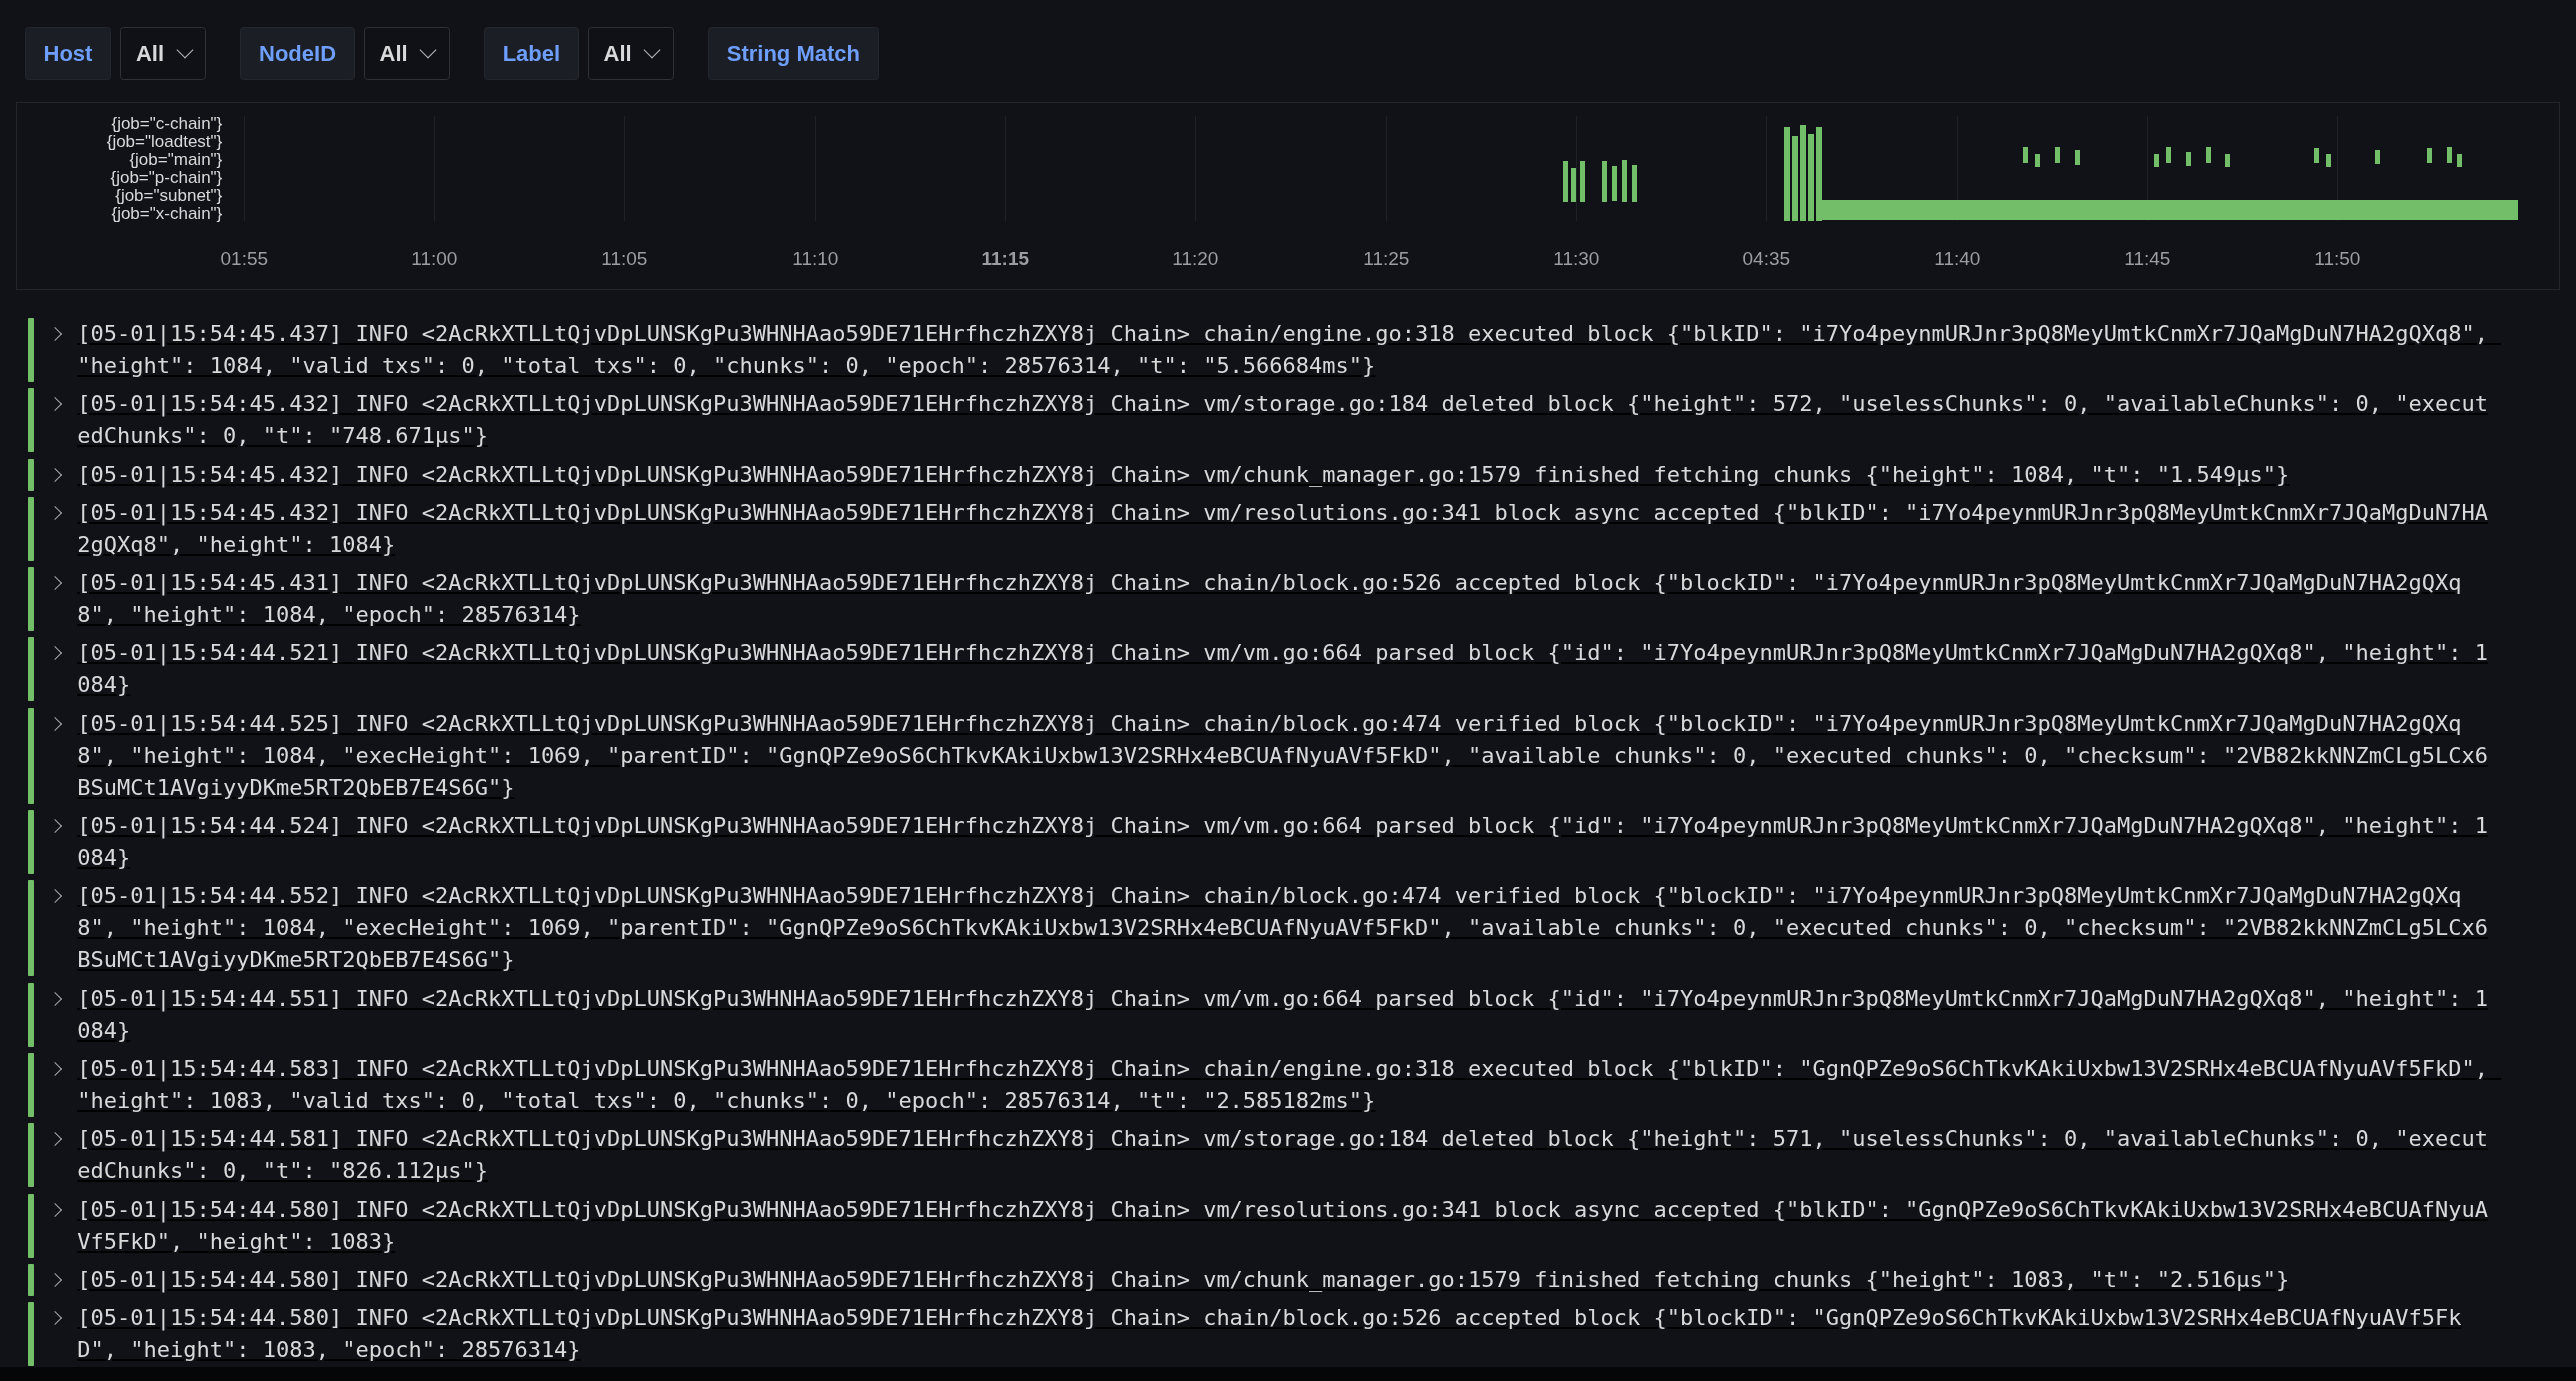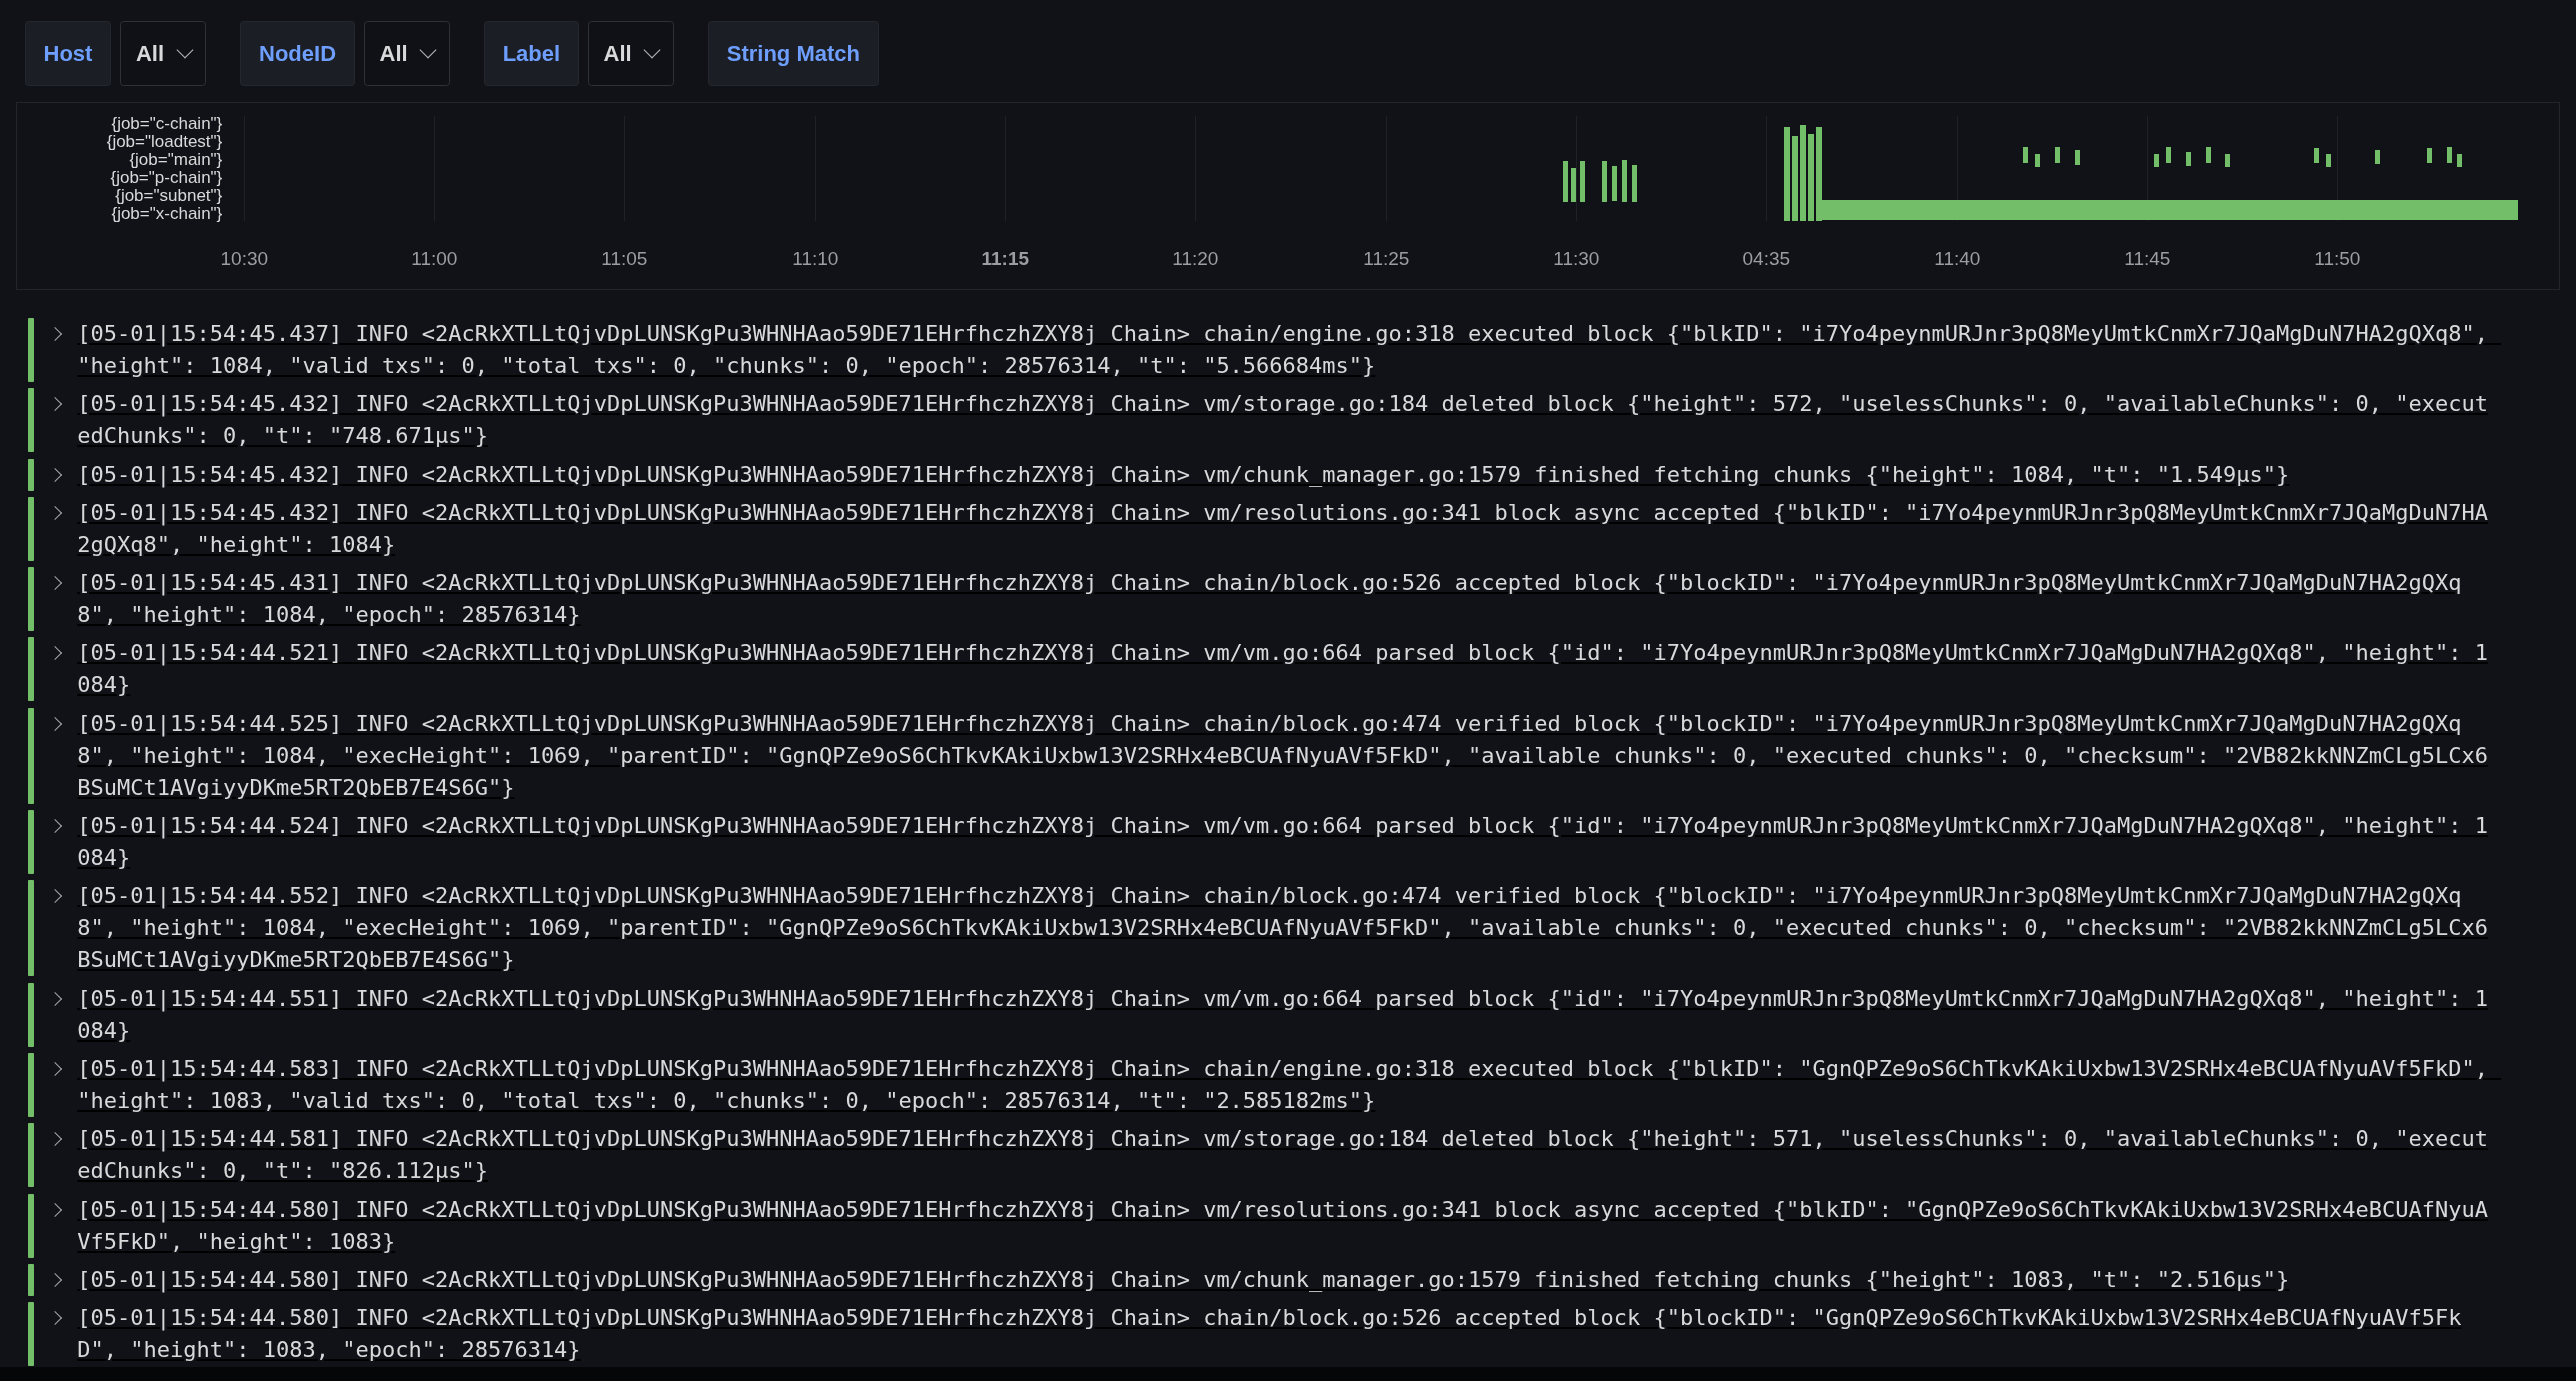--- a/index.html
+++ b/index.html
@@ -11,21 +11,21 @@
   }
 
   
   .topbar {
     display: flex;
     align-items: center;
     gap: 34px;
     padding: 27px 24.5px 22px 24.5px;
     height: 53px;
   }
-  .filter-group { display: flex; align-items: stretch; gap: 9px; height: 65px; }
+  .filter-group { display: flex; align-items: stretch; gap: 9px; height: 53px; }
   .filter-label {
     display: flex; align-items: center;
     padding: 0 18px;
     background: #1b1e24;
     border: 0.9px solid #24272e;
     border-radius: 3.6px;
     color: #6e9fff;
     font-size: 22px; font-weight: 600;
     white-space: nowrap;
   }
@@ -184,21 +184,21 @@
   <div class="legend">
       <div>{job="c-chain"}</div>
       <div>{job="loadtest"}</div>
       <div>{job="main"}</div>
       <div>{job="p-chain"}</div>
       <div>{job="subnet"}</div>
       <div>{job="x-chain"}</div>
     </div>
   <div class="plot">
       <div class="gridline" style="left: 227px;"></div>
-      <div class="tick-label" style="left: 227px;">10:30</div>
+      <div class="tick-label" style="left: 227px;">01:55</div>
       <div class="gridline" style="left: 417px;"></div>
       <div class="tick-label" style="left: 417px;">11:00</div>
       <div class="gridline" style="left: 607px;"></div>
       <div class="tick-label" style="left: 607px;">11:05</div>
       <div class="gridline" style="left: 798px;"></div>
       <div class="tick-label" style="left: 798px;">11:10</div>
       <div class="gridline" style="left: 988px;"></div>
       <div class="tick-label" style="left: 988px; font-weight: bold;">11:15</div>
       <div class="gridline" style="left: 1178px;"></div>
       <div class="tick-label" style="left: 1178px;">11:20</div>

